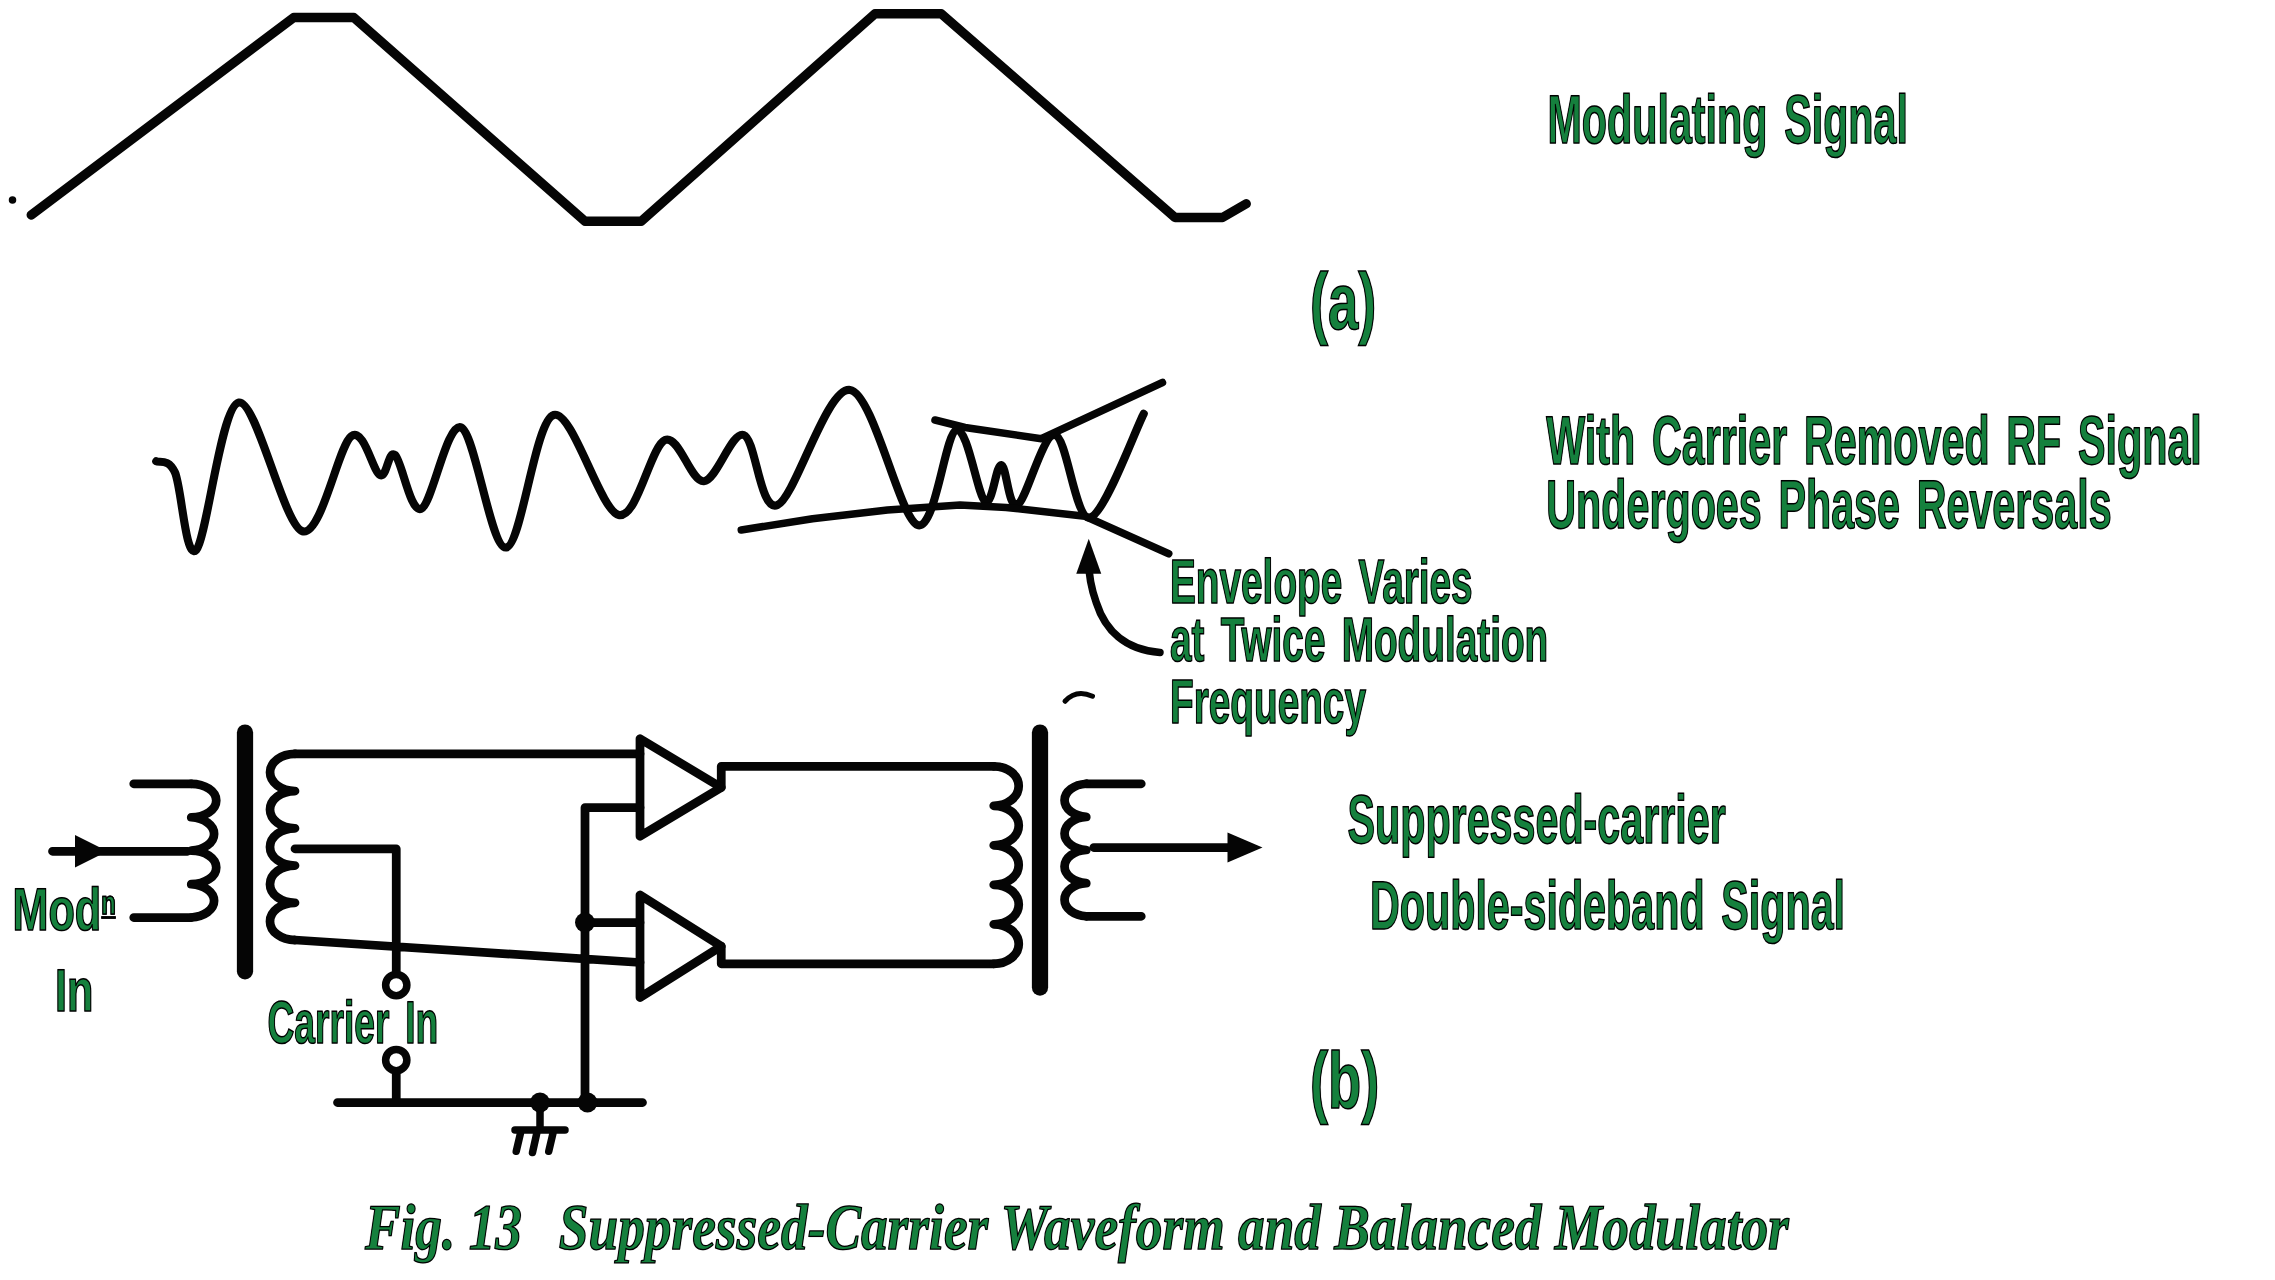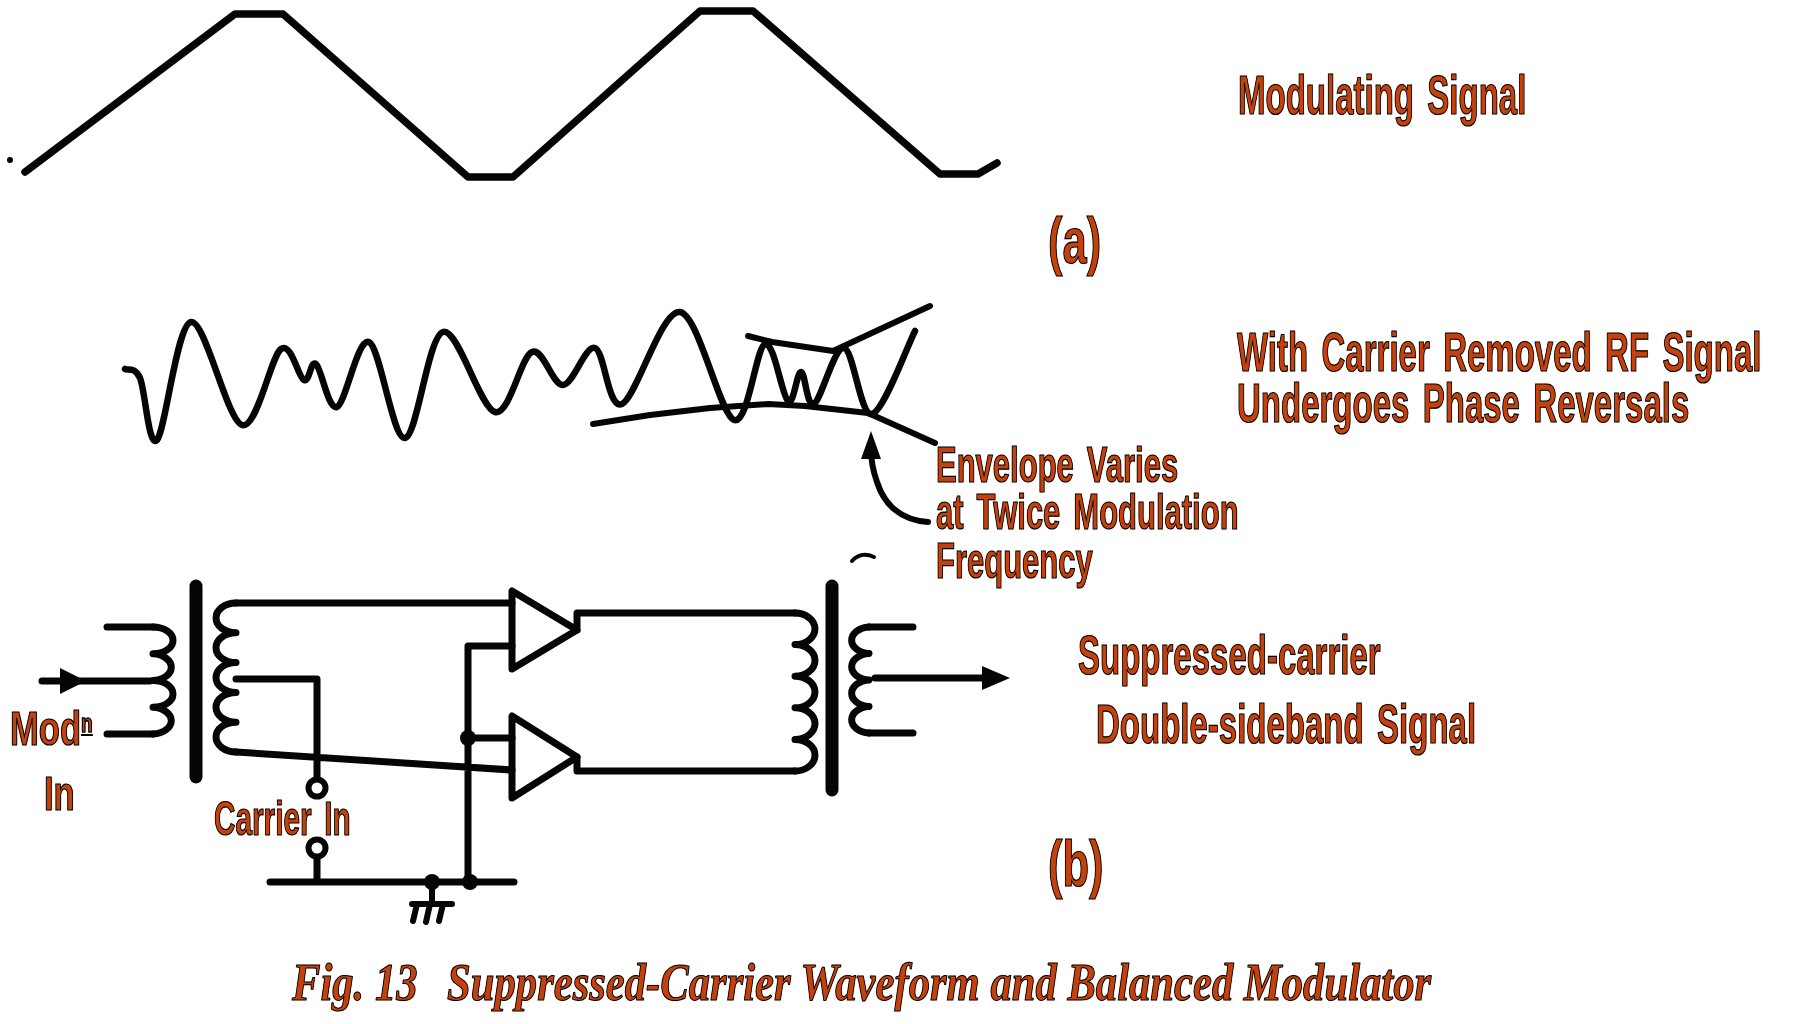--- a/index.html
+++ b/index.html
@@ -1,17 +1,17 @@
 <!DOCTYPE html>
 <html><head>
 <meta charset="utf-8">
 <style>
   html,body{margin:0;padding:0;background:#fff;}
   .stage{position:relative;width:1820px;height:1024px;background:#fff;overflow:hidden;
-         font-family:"Liberation Sans",sans-serif;color:#c2410c;}
+         font-family:"Liberation Sans",sans-serif;color:#15803d;}
   svg{position:absolute;left:0;top:0;}
   .lbl{position:absolute;font-weight:bold;line-height:1;white-space:nowrap;
        transform-origin:0 0;word-spacing:7px;letter-spacing:0;
        -webkit-text-stroke:1.2px #000;text-shadow:0 0 1px #000;}
   .big{font-size:55px;transform:scale(0.60,1);}
   .mid{font-size:50px;transform:scale(0.62,1);}
   .sm {font-size:48px;transform:scale(0.62,1);}
   .modw{font-size:48px;transform:scale(0.72,1);}
   .paren{font-size:64px;transform:scale(0.68,1);}
   .sup{font-size:0.55em;position:relative;top:-0.5em;text-decoration:underline;}

